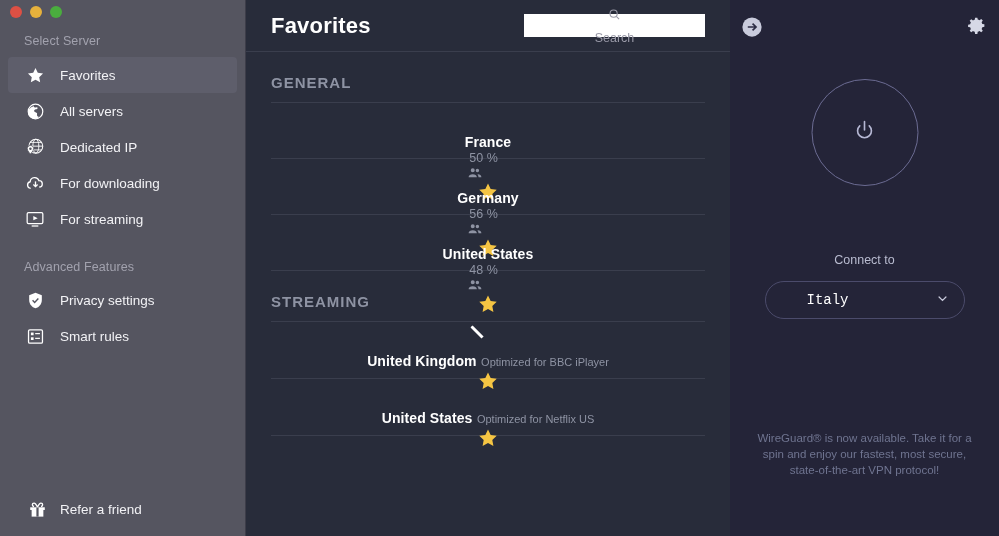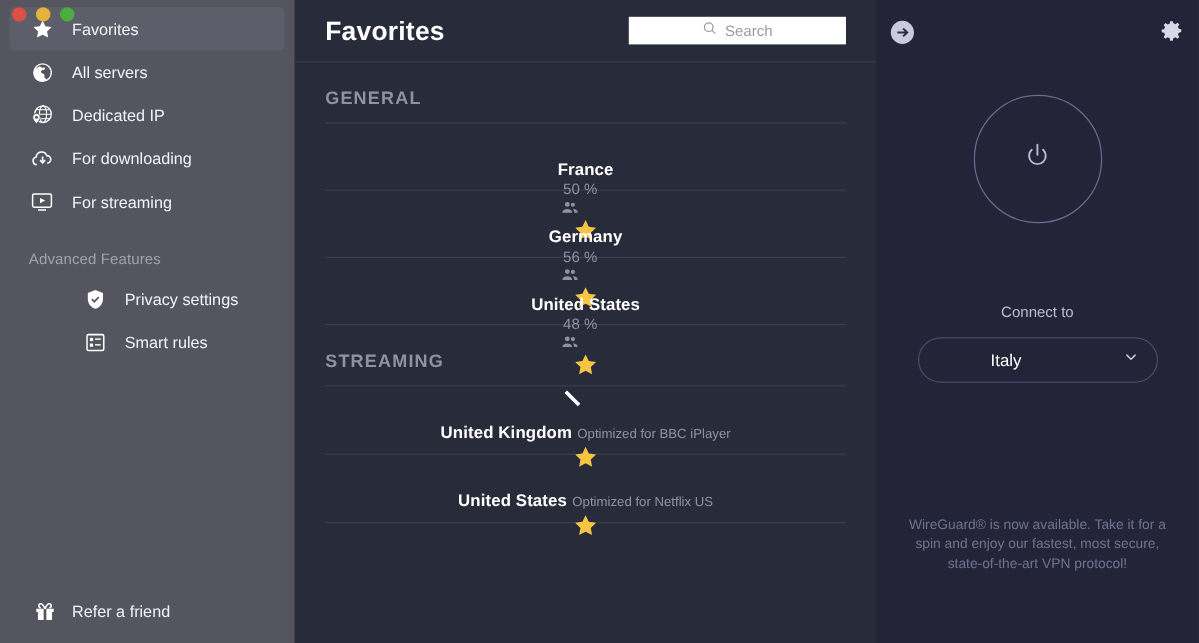--- a/index.html
+++ b/index.html
@@ -32,21 +32,21 @@
   .sb-section.first { margin-top: 31px; }
   .sb-section.second { margin-top: 20px; }
 
   .sb-item {
     display: flex; align-items: center; gap: 14px;
     height: 36px; margin: 0 8px; padding-left: 16px;
     border-radius: 4px; color: #f2f2f5; font-size: 13.5px;
   }
   .sb-item.active { background: #5e5e6b; }
   .sb-list { margin-top: 6px; }
-  .sb-list.adv { margin-top: 5px; margin-left: 44px; }
+  .sb-list.adv { margin-top: 5px; }
   .sb-ico { width: 22px; height: 22px; display: flex; align-items: center; justify-content: center; flex: 0 0 22px; }
   .sb-ico svg { display: block; }
 
   .refer {
     position: absolute; left: 0; bottom: 10px;
     display: flex; align-items: center; gap: 12px;
     padding-left: 26px; height: 34px; color: #f2f2f5; font-size: 13.5px;
   }
 
   
@@ -55,21 +55,21 @@
     background: #282c3a; position: relative;
   }
   .main-header {
     height: 52px; display: flex; align-items: center;
     padding: 0 25px 0 25px; border-bottom: 1px solid #3a3e4d;
     justify-content: space-between;
   }
   .main-title { font-size: 22px; font-weight: bold; color: #ffffff; letter-spacing: .2px; }
   .search-box {
     width: 181px; height: 23px; background: #ffffff; border-radius: 0;
-    display: flex; align-items: center; justify-content: center; gap: 6px;
+    display: flex; align-items: center; justify-content: center; gap: 6px; flex-direction: column;
   }
   .search-ph { color: #9a9aa8; font-size: 12.5px; }
 
   .group-label {
     color: #8e93a3; font-size: 15px; font-weight: bold; letter-spacing: 1px;
     padding: 22px 0 0 25px;
   }
   .rows { margin: 11px 25px 0 25px; border-top: 1px solid #3a3e4d; }
   .row {
     display: flex; align-items: center; height: 56px;
@@ -108,21 +108,21 @@
   .connect-to {
     position: absolute; top: 253px; width: 100%; text-align: center;
     color: #b9bcd0; font-size: 12.5px;
   }
   .dropdown {
     position: absolute; top: 281px; left: 50%; transform: translateX(-50%);
     width: 200px; height: 38px; border: 1px solid #4b4b6b; border-radius: 19px;
     display: flex; align-items: center; padding: 0 14px 0 16px;
   }
   .dd-flag { width: 21px; height: 21px; border-radius: 50%; overflow: hidden; flex: 0 0 21px; position: relative; }
-  .dd-label { color: #ffffff; font-size: 14px; margin-left: 23px; flex: 1 1 auto; }
+  .dd-label { color: #ffffff; font-size: 14px; margin-left: 4px; flex: 1 1 auto; font-family: Liberation Mono, monospace; }
   .footer-note {
     position: absolute; top: 430px; left: 0; width: 269px;
     text-align: center; color: #6f7490; font-size: 11.5px; line-height: 16px;
     padding: 0 20px;
   }
 
   
   .f-fr { background: linear-gradient(to right, #1d3a8f 0 33.3%, #ffffff 33.3% 66.6%, #e6343c 66.6% 100%); width:100%; height:100%; }
   .f-de { background: linear-gradient(to bottom, #0d0d0d 0 33.3%, #d7141a 33.3% 66.6%, #f4c22b 66.6% 100%); width:100%; height:100%; }
   .f-it { background: linear-gradient(to right, #1f9c4d 0 33.3%, #ffffff 33.3% 66.6%, #e6343c 66.6% 100%); width:100%; height:100%; }
@@ -158,20 +158,21 @@
 <div class="app">
 
   <div class="sidebar">
 
     <div class="traffic">
       <div class="tl red"></div>
       <div class="tl yellow"></div>
       <div class="tl green"></div>
     </div>
 
+    <div class="sb-section first">Select Server</div>
 
     <div class="sb-list">
 
       <div class="sb-item active">
         <span class="sb-ico">
           <svg width="19" height="19" viewBox="0 0 24 24">
               <path fill="#ffffff" d="M12 2.6l2.9 6 6.6.9-4.8 4.6 1.2 6.5L12 17.5 6.1 20.6l1.2-6.5L2.5 9.5l6.6-.9z"></path>
             </svg>
         </span>
         <span>Favorites</span>

